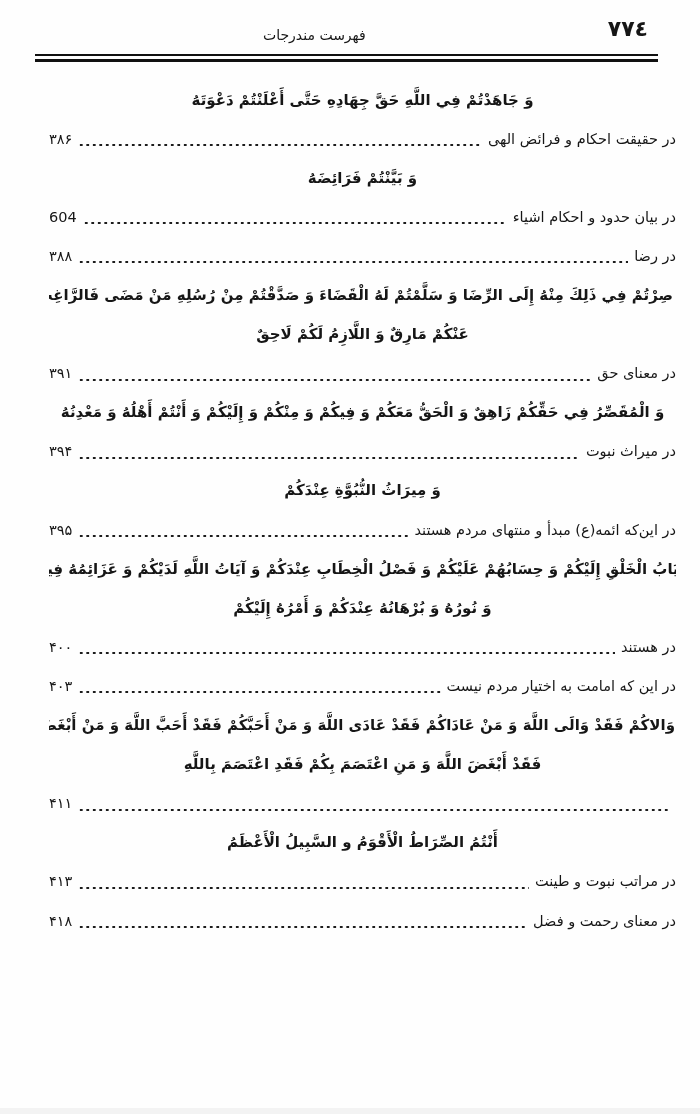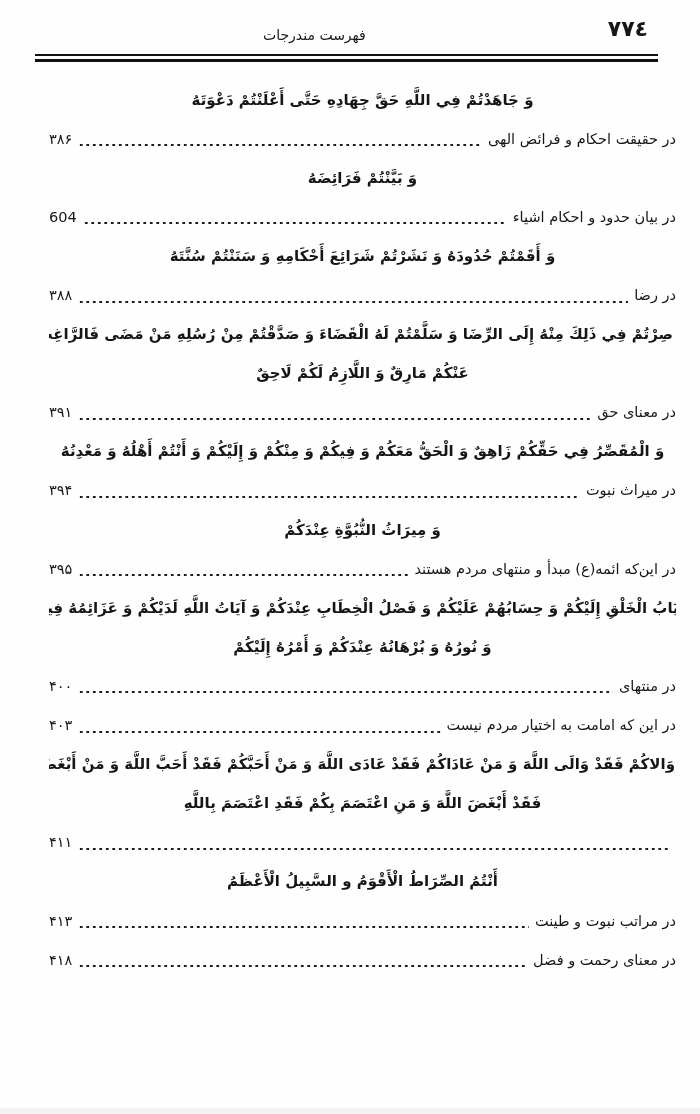--- a/index.html
+++ b/index.html
@@ -94,21 +94,20 @@
         <span class="toc-title">در حقیقت احکام و فرائض الهی</span>
         <span class="leader"></span>
         <span class="toc-page">۳۸۶</span>
       </div>
       <div class="headline row">وَ بَيَّنْتُمْ فَرَائِضَهُ</div>
       <div class="toc-line row">
         <span class="toc-title">در بیان حدود و احکام اشیاء</span>
         <span class="leader"></span>
         <span class="toc-page">604</span>
       </div>
-      <div class="headline row">وَ أَقَمْتُمْ حُدُودَهُ وَ نَشَرْتُمْ شَرَائِعَ أَحْكَامِهِ وَ سَنَنْتُمْ سُنَّتَهُ</div>
       <div class="toc-line row">
         <span class="toc-title">در رضا</span>
         <span class="leader"></span>
         <span class="toc-page">۳۸۸</span>
       </div>
       <div class="headline row">وَ صِرْتُمْ فِي ذَلِكَ مِنْهُ إِلَى الرِّضَا وَ سَلَّمْتُمْ لَهُ الْقَضَاءَ وَ صَدَّقْتُمْ مِنْ رُسُلِهِ مَنْ مَضَى فَالرَّاغِبُ</div>
       <div class="headline row">عَنْكُمْ مَارِقٌ وَ اللَّازِمُ لَكُمْ لَاحِقٌ</div>
       <div class="toc-line row">
         <span class="toc-title">در معنای حق</span>
         <span class="leader"></span>
@@ -122,21 +121,21 @@
       </div>
       <div class="headline row">وَ مِيرَاثُ النُّبُوَّةِ عِنْدَكُمْ</div>
       <div class="toc-line row">
         <span class="toc-title">در این‌که ائمه(ع) مبدأ و منتهای مردم هستند</span>
         <span class="leader"></span>
         <span class="toc-page">۳۹۵</span>
       </div>
       <div class="headline row">وَ إِيَابُ الْخَلْقِ إِلَيْكُمْ وَ حِسَابُهُمْ عَلَيْكُمْ وَ فَصْلُ الْخِطَابِ عِنْدَكُمْ وَ آيَاتُ اللَّهِ لَدَيْكُمْ وَ عَزَائِمُهُ فِيكُمْ</div>
       <div class="headline row">وَ نُورُهُ وَ بُرْهَانُهُ عِنْدَكُمْ وَ أَمْرُهُ إِلَيْكُمْ</div>
       <div class="toc-line row">
-        <span class="toc-title">در منتهای</span>
+        <span class="toc-title">در هستند</span>
         <span class="leader"></span>
         <span class="toc-page">۴۰۰</span>
       </div>
       <div class="toc-line row">
         <span class="toc-title">در این که امامت به اختیار مردم نیست</span>
         <span class="leader"></span>
         <span class="toc-page">۴۰۳</span>
       </div>
       <div class="headline row">مَنْ وَالاكُمْ فَقَدْ وَالَى اللَّهَ وَ مَنْ عَادَاكُمْ فَقَدْ عَادَى اللَّهَ وَ مَنْ أَحَبَّكُمْ فَقَدْ أَحَبَّ اللَّهَ وَ مَنْ أَبْغَضَكُمْ</div>
       <div class="headline row">فَقَدْ أَبْغَضَ اللَّهَ وَ مَنِ اعْتَصَمَ بِكُمْ فَقَدِ اعْتَصَمَ بِاللَّهِ</div>

